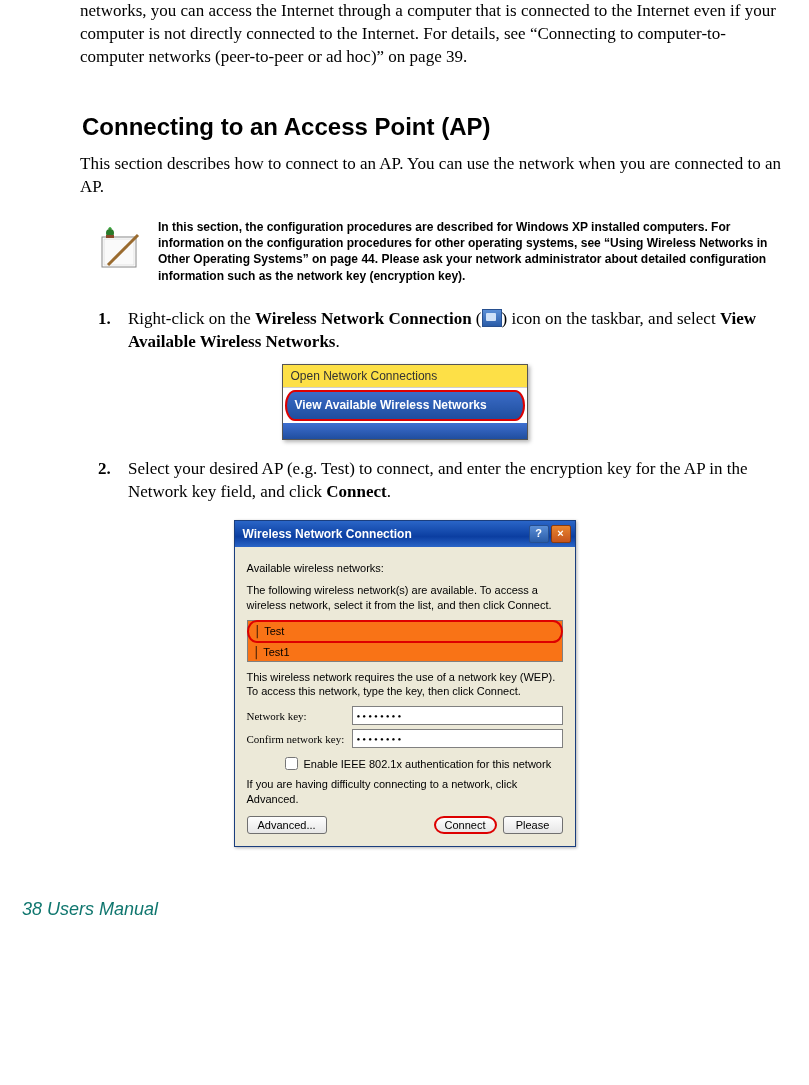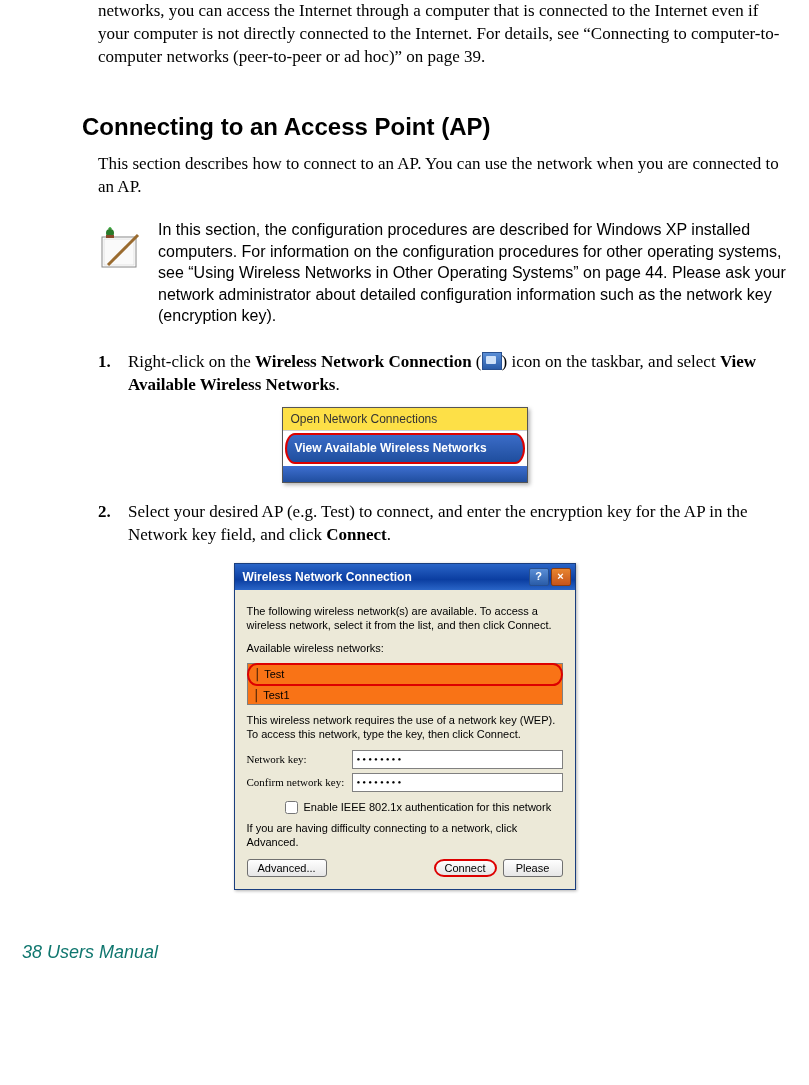--- a/index.html
+++ b/index.html
@@ -6,43 +6,44 @@
     font-family: "Times New Roman", Times, serif;
     font-size: 17px;
     color: #000;
     margin: 0;
     padding: 0 20px 30px 20px;
     width: 769px;
     line-height: 1.35;
     background: #fff;
   }
   .para {
-    margin: 0 0 14px 78px;
+    margin: 0 0 14px 60px;
   }
   h2.section {
     font-family: Arial, Helvetica, sans-serif;
     font-weight: bold;
     font-size: 24px;
     margin: 42px 0 10px 62px;
   }
   .note-block {
     display: flex;
     align-items: flex-start;
     margin: 20px 0 24px 78px;
   }
   .note-icon {
     flex: 0 0 46px;
     margin-right: 14px;
     margin-top: 4px;
   }
   .note-text {
     font-family: Arial, Helvetica, sans-serif;
-    font-size: 16px;
+    font-size: 12px;
     line-height: 1.35;
     flex: 1;
+    font-weight: bold;
   }
   .step {
     margin: 14px 0 10px 78px;
     display: flex;
   }
   .step-num {
     font-weight: bold;
     width: 30px;
     flex-shrink: 0;
   }
@@ -245,22 +246,22 @@
 </div>
 
 <div class="dialog">
   <div class="titlebar">
     <span>Wireless Network Connection</span>
     <span class="spacer"></span>
     <div class="ctlbtn help">?</div>
     <div class="ctlbtn">×</div>
   </div>
   <div class="dlg-body">
+    <p><span>Available wireless networks:</span></p>
     <p>The following wireless network(s) are available. To access a wireless network, select it from the list, and then click Connect.</p>
-    <p><span>Available wireless networks:</span></p>
     <div class="listbox">
       <div class="lrow hl">│ <span>Test</span></div>
       <div class="lrow">│ <span>Test1</span></div>
     </div>
     <p>This wireless network requires the use of a network key (WEP). To access this network, type the key, then click Connect.</p>
     <div class="field">
       <label>Network key:</label>
       <input type="text" value="••••••••" style="">
     </div>
     <div class="field">

